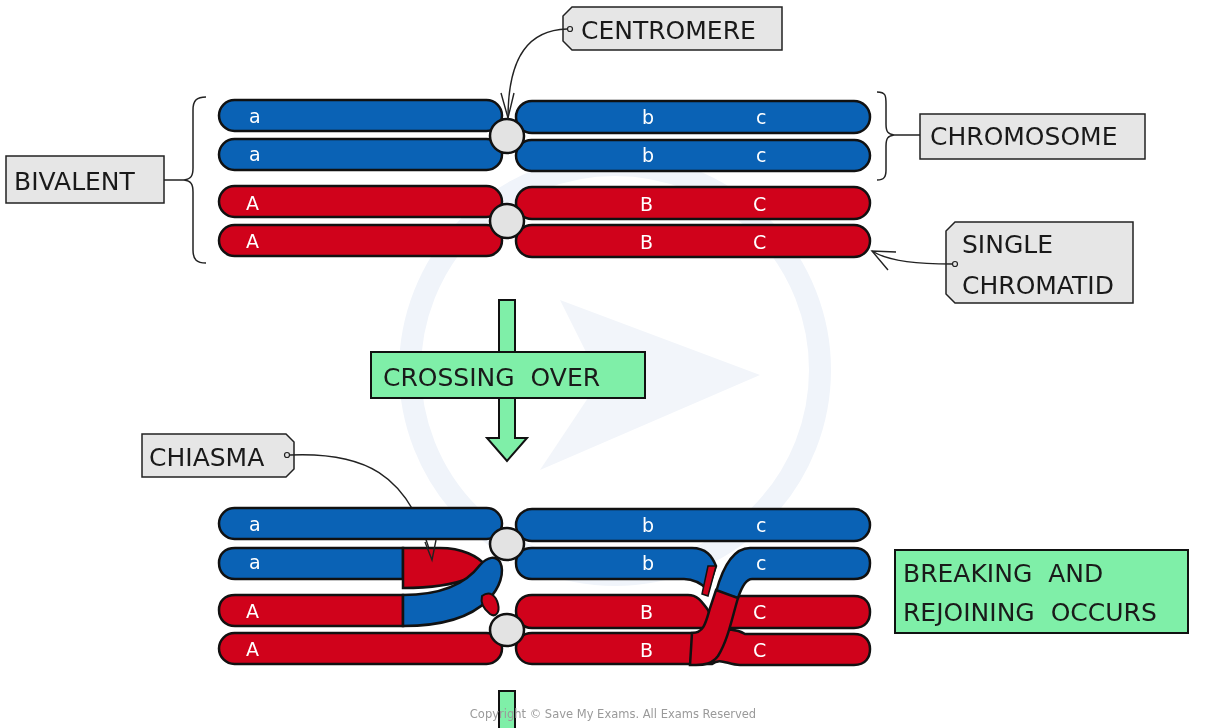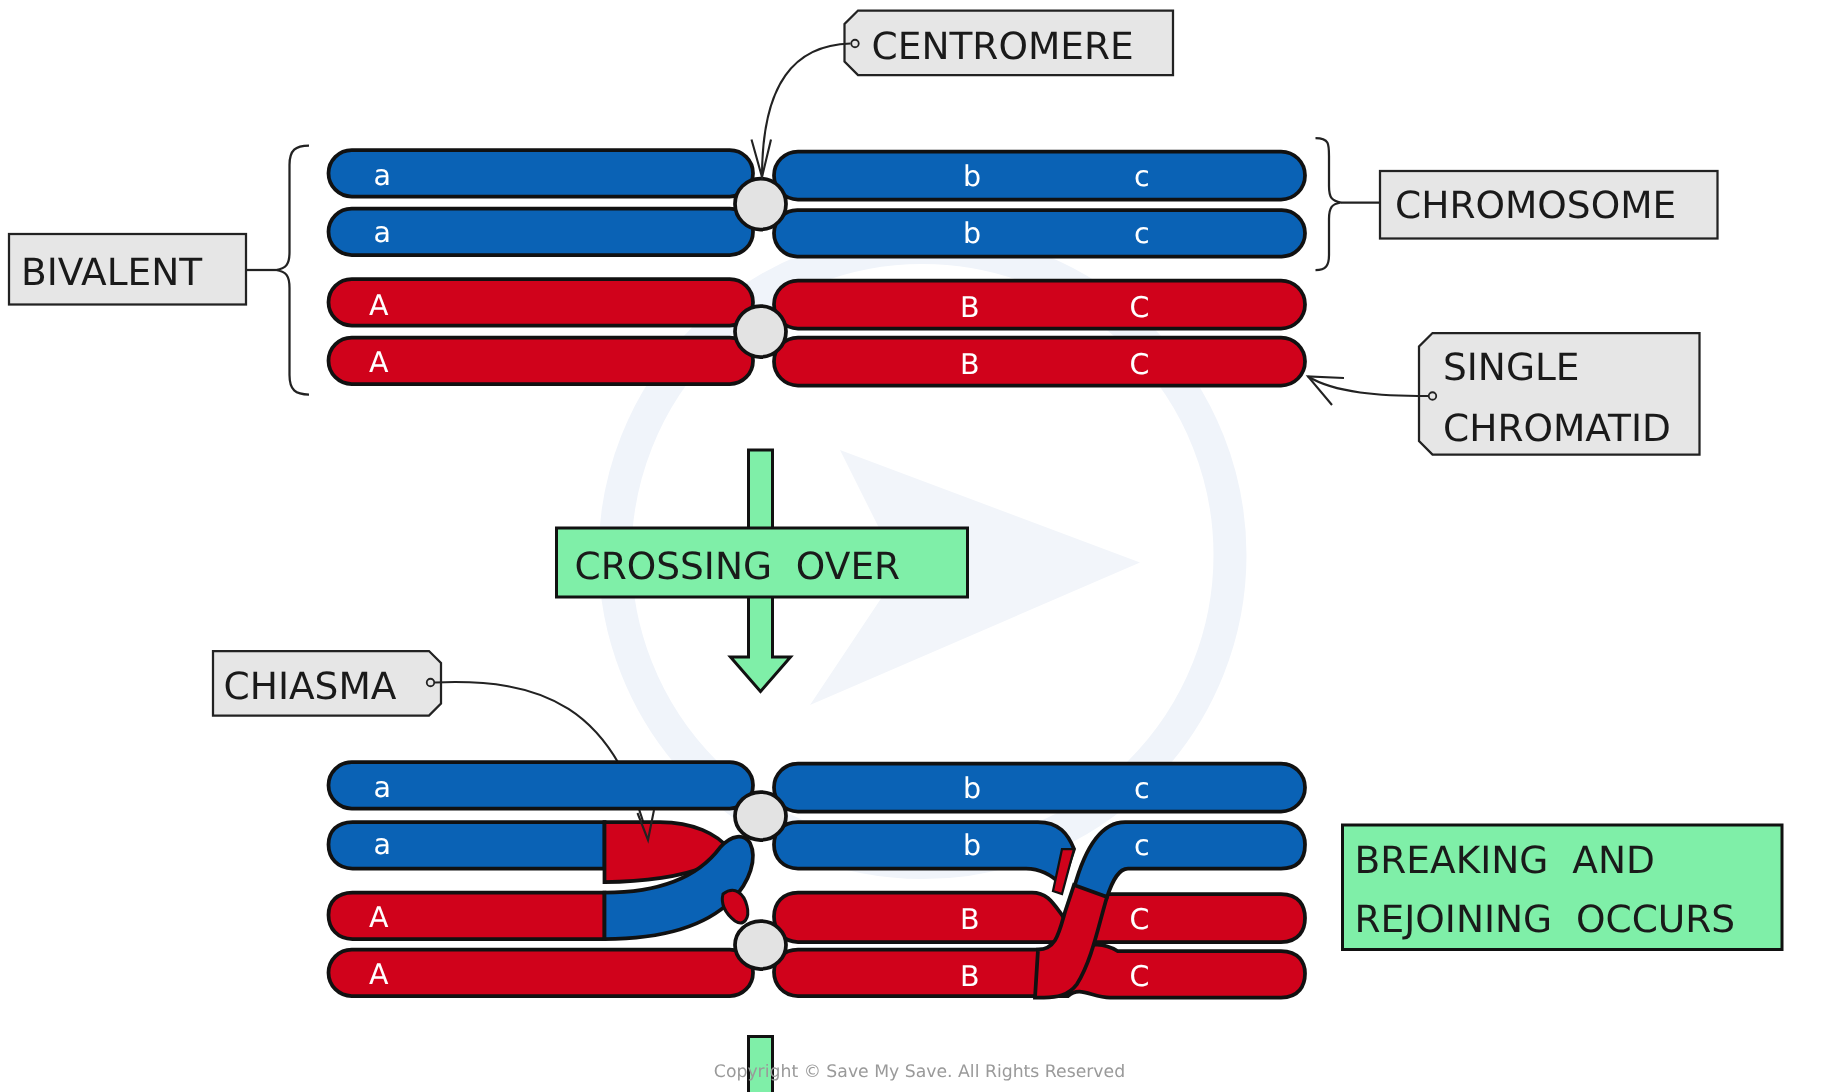--- a/index.html
+++ b/index.html
@@ -138,13 +138,13 @@
 
   <g>
     <rect x="895" y="550" width="293" height="83" fill="#7fefa8" stroke="#111" stroke-width="2"></rect>
     <text class="lbl" x="903" y="582" font-size="25" style="white-space:pre">BREAKING  AND</text>
     <text class="lbl" x="903" y="621" font-size="25" style="white-space:pre">REJOINING  OCCURS</text>
   </g>
 
   <rect x="499" y="691" width="16" height="40" fill="#7fefa8" stroke="#111" stroke-width="2"></rect>
 </svg>
 
-<div class="copyright">Copyright © Save My Save. All Rights Reserved</div>
+<div class="copyright">Copyright © Save My Exams. All Exams Reserved</div>
 
 </body></html>

